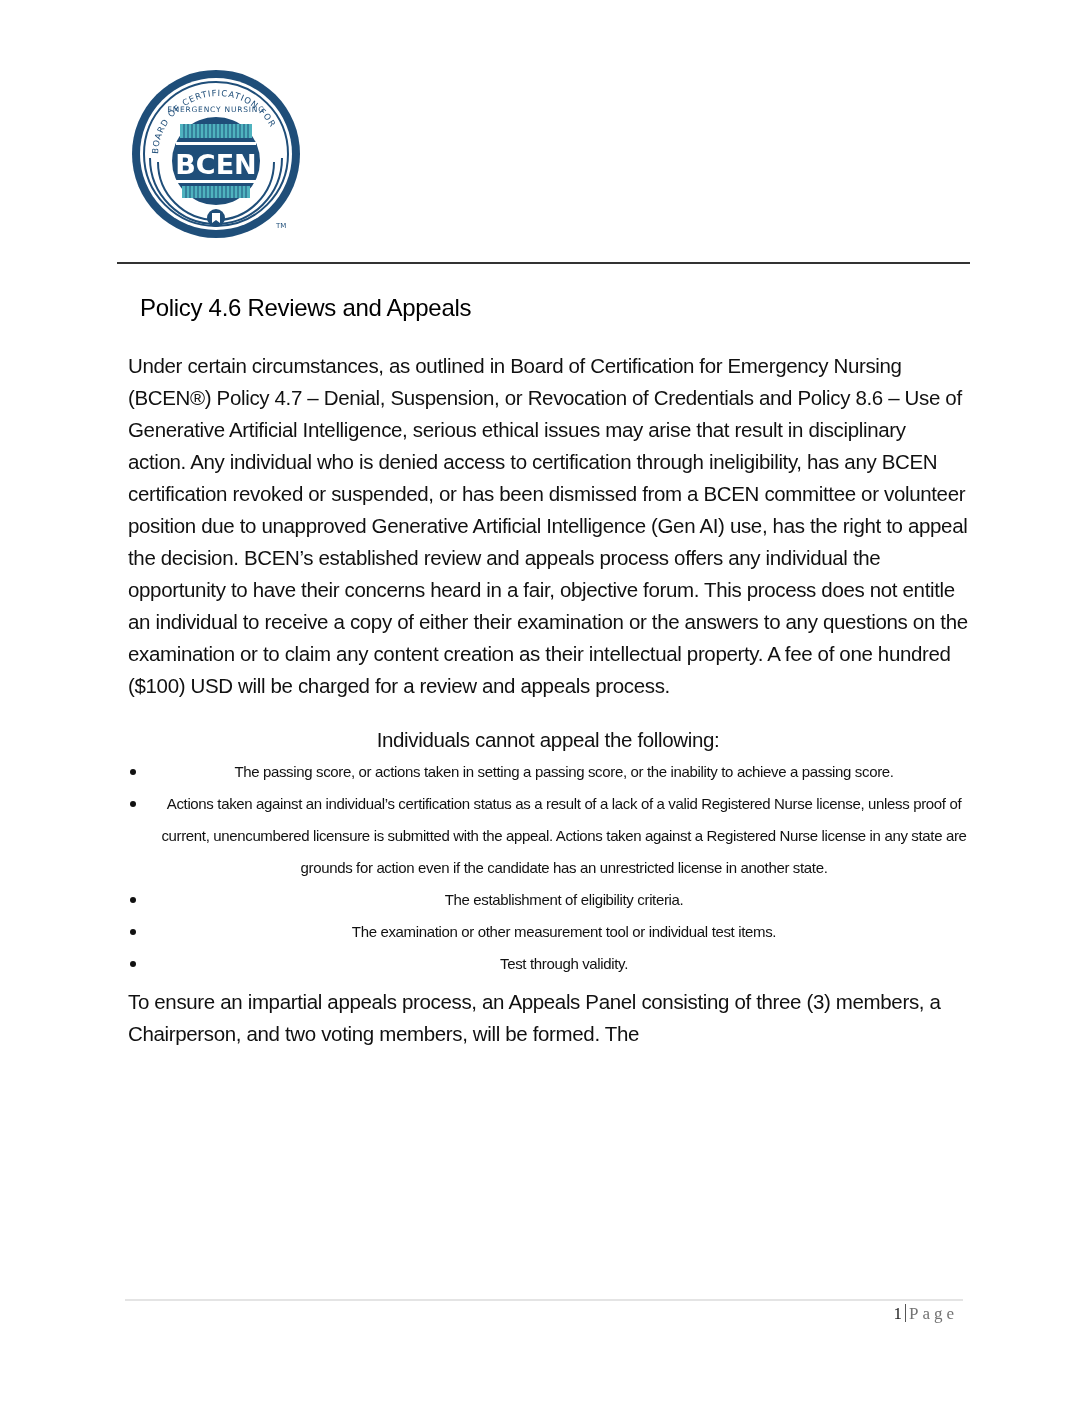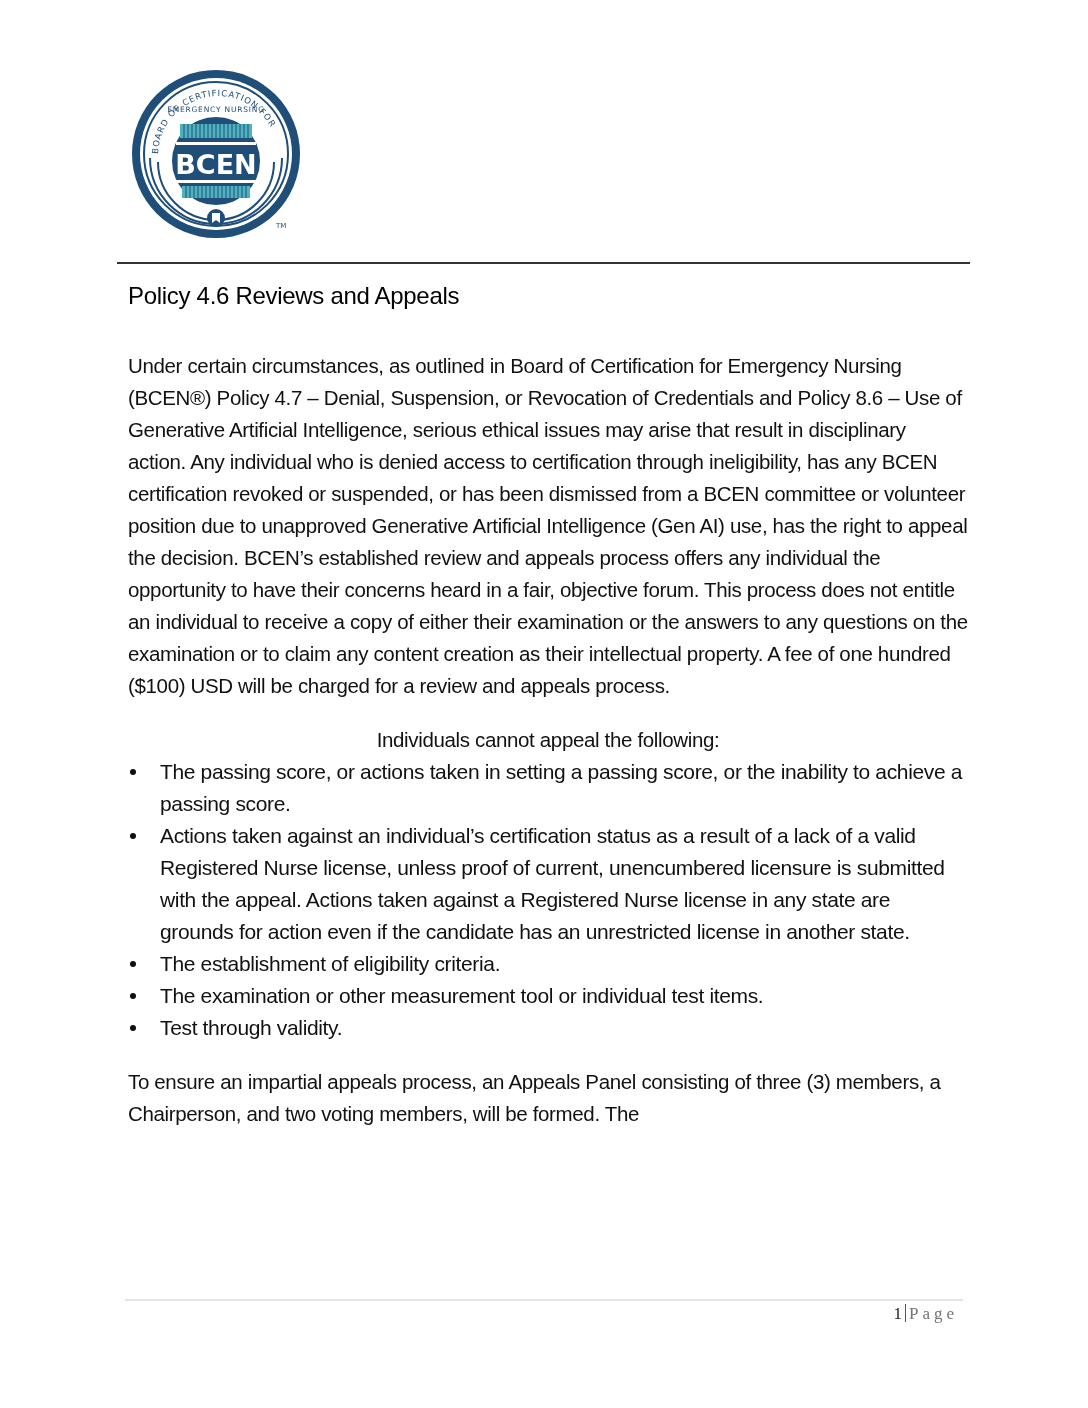--- a/index.html
+++ b/index.html
@@ -1,26 +1,26 @@
 <!DOCTYPE html>
 <html><head>
 <meta charset="utf-8">
 <style>
   html, body { margin: 0; padding: 0; background: #ffffff; }
   body { width: 1088px; height: 1408px; position: relative; overflow: hidden;
          font-family: "Liberation Sans", "DejaVu Sans", sans-serif; color: #111111; }
   .logo { position: absolute; left: 128px; top: 66px; width: 180px; height: 180px; }
   .header-rule { position: absolute; left: 117px; top: 262px; width: 853px; height: 2px; background: #333333; }
-  .title { position: absolute; left: 128px; top: 282px; margin: 0; font-size: 24px; font-weight: normal;
+  .title { position: absolute; left: 128px; top: 282px; margin: 12px; font-size: 24px; font-weight: normal;
            letter-spacing: -0.3px; color: #000; }
   .content { position: absolute; left: 128px; top: 350px; width: 840px; }
   .para { margin: 0; font-size: 20.5px; line-height: 32px; letter-spacing: -0.35px; }
-  .para + .para, .list + .para { margin-top: 22px; }
+  .para + .para, .list + .para { margin-top: 6px; }
   .list { margin: 0; padding: 0; list-style: none; }
-  .list li { position: relative; padding-left: 32px; font-size: 21px; line-height: 32px; letter-spacing: -0.35px; }
+  .list li { position: relative; padding-left: 32px; font-size: 15px; line-height: 32px; letter-spacing: -0.35px; text-align: center; }
   .bullet { position: absolute; left: 2px; top: 13px; width: 6px; height: 6px; border-radius: 50%; background: #111; }
   .intro-list { margin-top: 22px; font-size: 20.5px; line-height: 32px; letter-spacing: -0.35px; text-align: center; }
   .footer-rule { position: absolute; left: 125px; top: 1299px; width: 838px; height: 2px; background: #e4e4e4; }
   .footer { position: absolute; right: 130px; top: 1304px; font-family: "Liberation Serif", "DejaVu Serif", serif;
             font-size: 17px; color: #222; }
   .footer .sep { display: inline-block; width: 1px; height: 18px; background: #555; vertical-align: -3px; margin: 0 3px; }
   .footer .page-word { color: #737373; letter-spacing: 4px; }
 </style>
 </head>
 <body>

